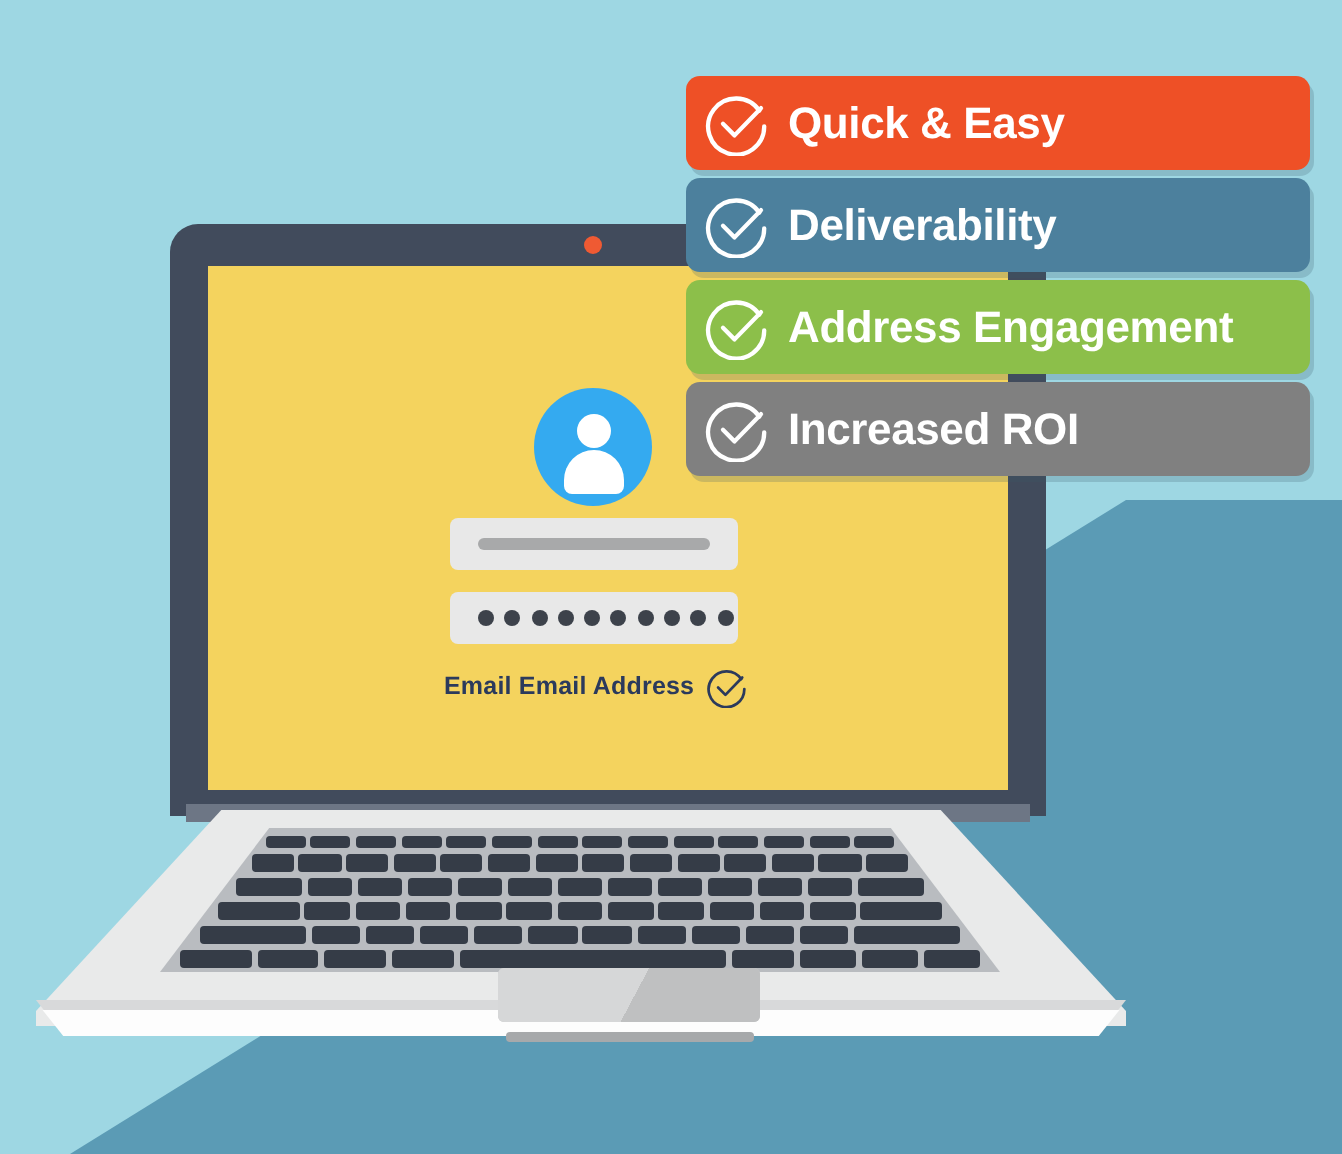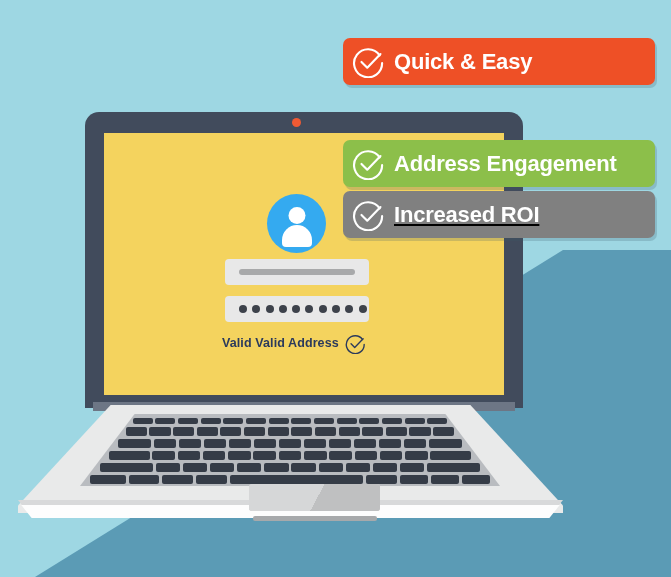--- a/index.html
+++ b/index.html
@@ -160,21 +160,21 @@
         <span></span>
         <span></span>
         <span></span>
         <span></span>
         <span></span>
         <span></span>
       </div>
   </div>
 
   <div class="valid-row">
-    <span class="valid-text">Valid Valid Address</span>
+    <span class="valid-text">Email Email Address</span>
     <svg class="check-svg" width="21" height="21" viewBox="0 0 40 40">
       <path d="M33.5 12.5 A17 17 0 1 0 36.5 22" fill="none" stroke="#2b3a5c" stroke-width="2.6" stroke-linecap="round"></path>
       <path d="M11.5 20.5 L18.5 27.5 L34.5 11" fill="none" stroke="#2b3a5c" stroke-width="2.6" stroke-linecap="round" stroke-linejoin="round"></path>
     </svg>
   </div>
 
   <div class="hinge"></div>
 
   <div class="base">
     <div class="deck"></div>
@@ -262,30 +262,37 @@
   </div>
 
   <div class="banner b1" style="background: rgb(238, 80, 38);">
     <svg class="ck check-svg" width="33" height="33" viewBox="0 0 40 40">
       <path d="M33.5 12.5 A17 17 0 1 0 36.5 22" fill="none" stroke="#ffffff" stroke-width="2.6" stroke-linecap="round"></path>
       <path d="M11.5 20.5 L18.5 27.5 L34.5 11" fill="none" stroke="#ffffff" stroke-width="2.6" stroke-linecap="round" stroke-linejoin="round"></path>
     </svg>
     <span class="btext">Quick &amp; Easy</span>
   </div>
 
+  <div class="banner b2" style="background: rgb(76, 128, 157);">
+    <svg class="ck check-svg" width="33" height="33" viewBox="0 0 40 40">
+      <path d="M33.5 12.5 A17 17 0 1 0 36.5 22" fill="none" stroke="#ffffff" stroke-width="2.6" stroke-linecap="round"></path>
+      <path d="M11.5 20.5 L18.5 27.5 L34.5 11" fill="none" stroke="#ffffff" stroke-width="2.6" stroke-linecap="round" stroke-linejoin="round"></path>
+    </svg>
+    <span class="btext">Deliverability</span>
+  </div>
 
   <div class="banner b3" style="background: rgb(140, 191, 74);">
     <svg class="ck check-svg" width="33" height="33" viewBox="0 0 40 40">
       <path d="M33.5 12.5 A17 17 0 1 0 36.5 22" fill="none" stroke="#ffffff" stroke-width="2.6" stroke-linecap="round"></path>
       <path d="M11.5 20.5 L18.5 27.5 L34.5 11" fill="none" stroke="#ffffff" stroke-width="2.6" stroke-linecap="round" stroke-linejoin="round"></path>
     </svg>
     <span class="btext">Address Engagement</span>
   </div>
 
-  <div class="banner b4" style="background: rgb(128, 128, 128); text-decoration: underline;">
+  <div class="banner b4" style="background: rgb(128, 128, 128);">
     <svg class="ck check-svg" width="33" height="33" viewBox="0 0 40 40">
       <path d="M33.5 12.5 A17 17 0 1 0 36.5 22" fill="none" stroke="#ffffff" stroke-width="2.6" stroke-linecap="round"></path>
       <path d="M11.5 20.5 L18.5 27.5 L34.5 11" fill="none" stroke="#ffffff" stroke-width="2.6" stroke-linecap="round" stroke-linejoin="round"></path>
     </svg>
     <span class="btext">Increased ROI</span>
   </div>
 
 </div>
 
 </body></html>

